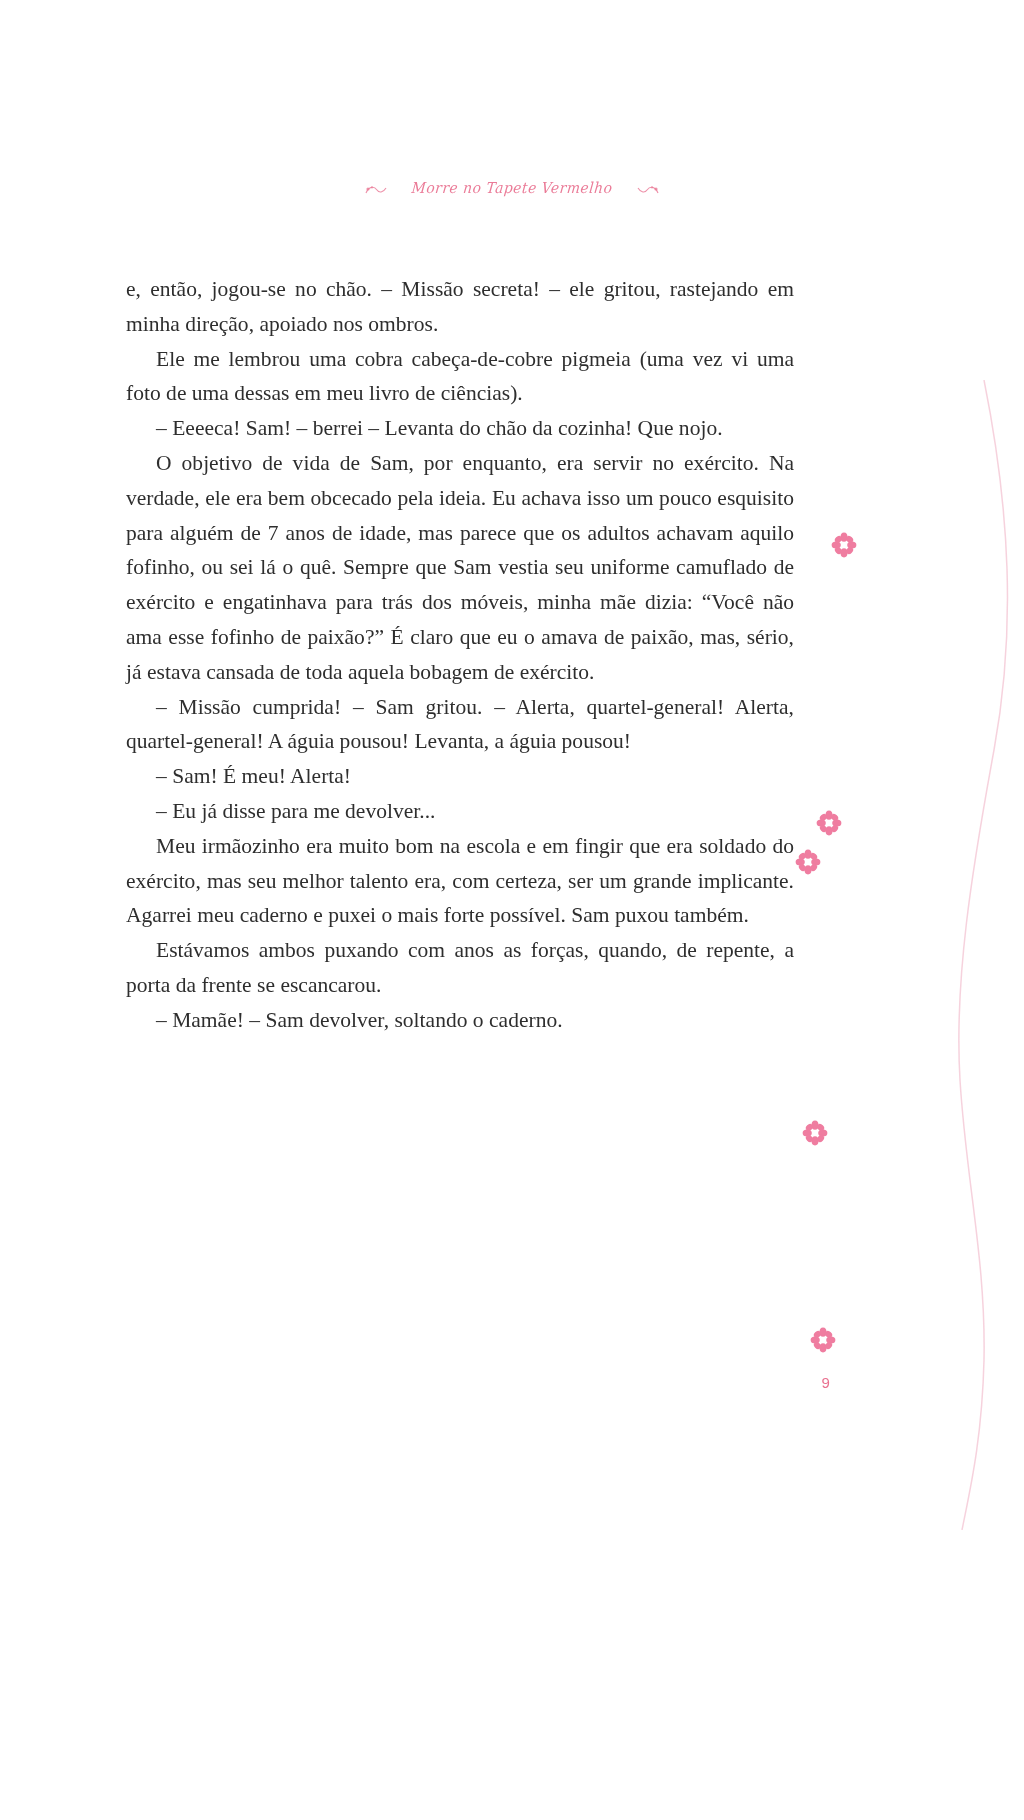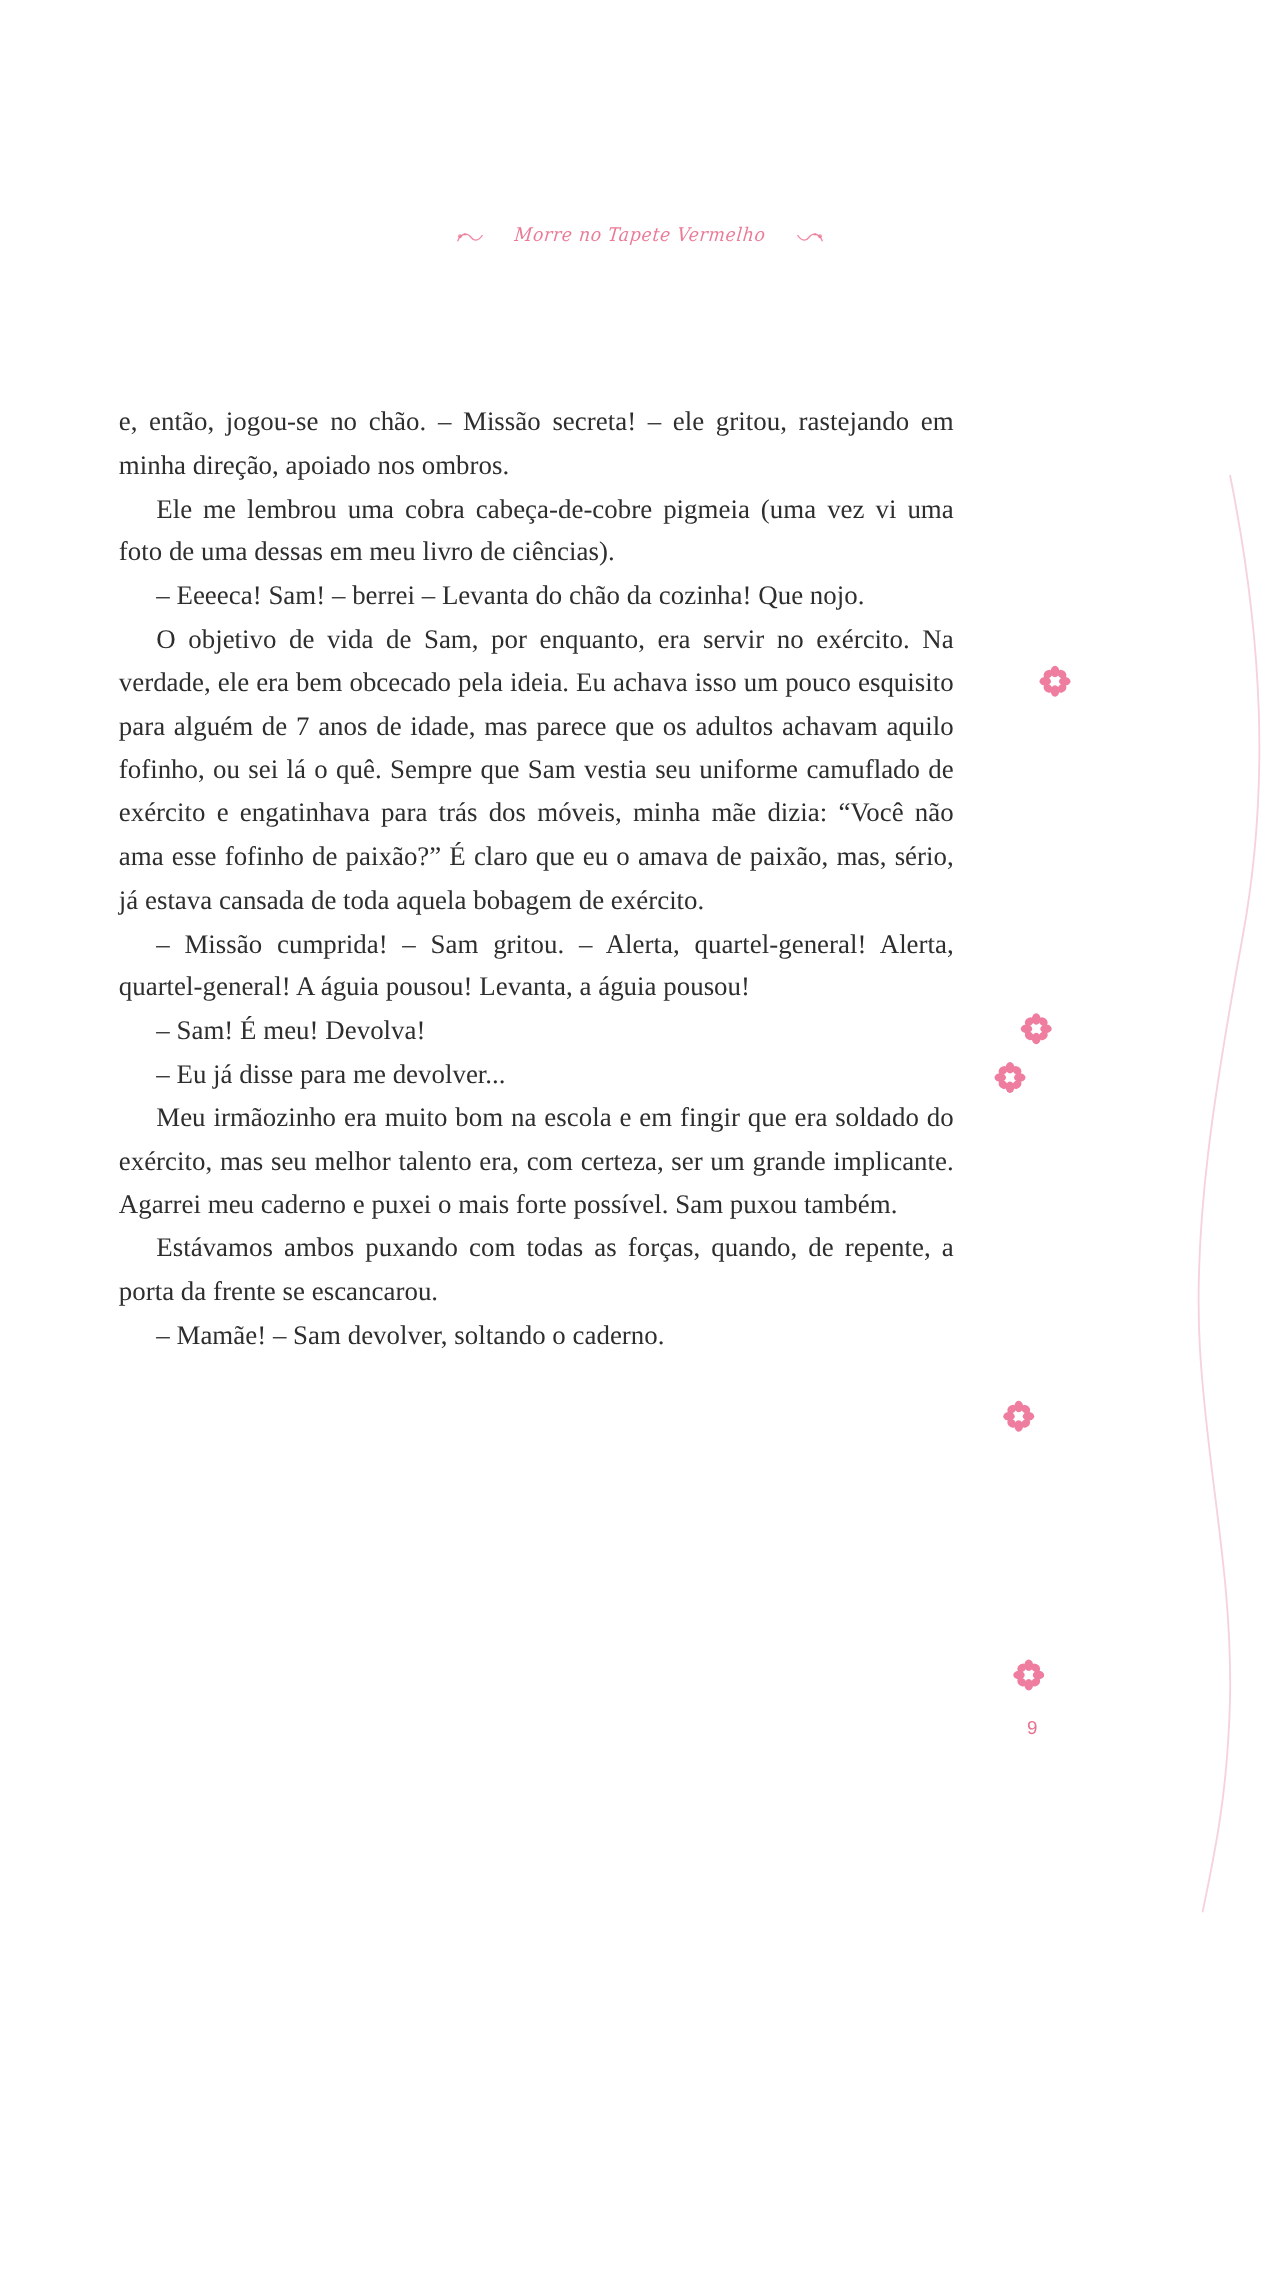--- a/index.html
+++ b/index.html
@@ -48,24 +48,23 @@
   .rh-orn {
     display: inline-block;
     vertical-align: middle;
     width: 22px;
     height: 12px;
   }
 
   
   .column {
     position: absolute;
-    left: 95px;
+    left: 126px;
     top: 272px;
     width: 668px;
-    margin-top: 48px;
   }
   .para {
     margin: 0;
     text-align: justify;
     text-justify: inter-word;
     font-size: 21.5px;
     line-height: 34.8px;
     letter-spacing: 0.02px;
     color: #2e2e2e;
     -webkit-font-smoothing: antialiased;
@@ -214,22 +213,22 @@
       <circle cx="13" cy="13" r="2.6" fill="#ffffff"></circle>
     </svg>
   </span>
 
   <div class="column">
     <p class="para">e, então, jogou-se no chão. – Missão secreta! – ele gritou, rastejando em minha direção, apoiado nos ombros.</p>
     <p class="para indent">Ele me lembrou uma cobra cabeça-de-cobre pigmeia (uma vez vi uma foto de uma dessas em meu livro de ciências).</p>
     <p class="para indent">– Eeeeca! Sam! – berrei – Levanta do chão da cozinha! Que nojo.</p>
     <p class="para indent">O objetivo de vida de Sam, por enquanto, era servir no exército. Na verdade, ele era bem obcecado pela ideia. Eu achava isso um pouco esquisito para alguém de 7 anos de idade, mas parece que os adultos achavam aquilo fofinho, ou sei lá o quê. Sempre que Sam vestia seu uniforme camuflado de exército e engatinhava para trás dos móveis, minha mãe dizia: “Você não ama esse fofinho de paixão?” É claro que eu o amava de paixão, mas, sério, já estava cansada de toda aquela bobagem de exército.</p>
     <p class="para indent">– Missão cumprida! – Sam gritou. – Alerta, quartel-general! Alerta, quartel-general! A águia pousou! Levanta, a águia pousou!</p>
-    <p class="para indent">– Sam! É meu! Devolva!</p>
+    <p class="para indent">– Sam! É meu! Alerta!</p>
     <p class="para indent">– Eu já disse para me devolver...</p>
     <p class="para indent">Meu irmãozinho era muito bom na escola e em fingir que era soldado do exército, mas seu melhor talento era, com certeza, ser um grande implicante. Agarrei meu caderno e puxei o mais forte possível. Sam puxou também.</p>
-    <p class="para indent">Estávamos ambos puxando com todas as forças, quando, de repente, a porta da frente se escancarou.</p>
+    <p class="para indent">Estávamos ambos puxando com anos as forças, quando, de repente, a porta da frente se escancarou.</p>
     <p class="para indent">– Mamãe! – Sam devolver, soltando o caderno.</p>
   </div>
 
   <div class="folio">9</div>
 
 </div>
 
 </body></html>

